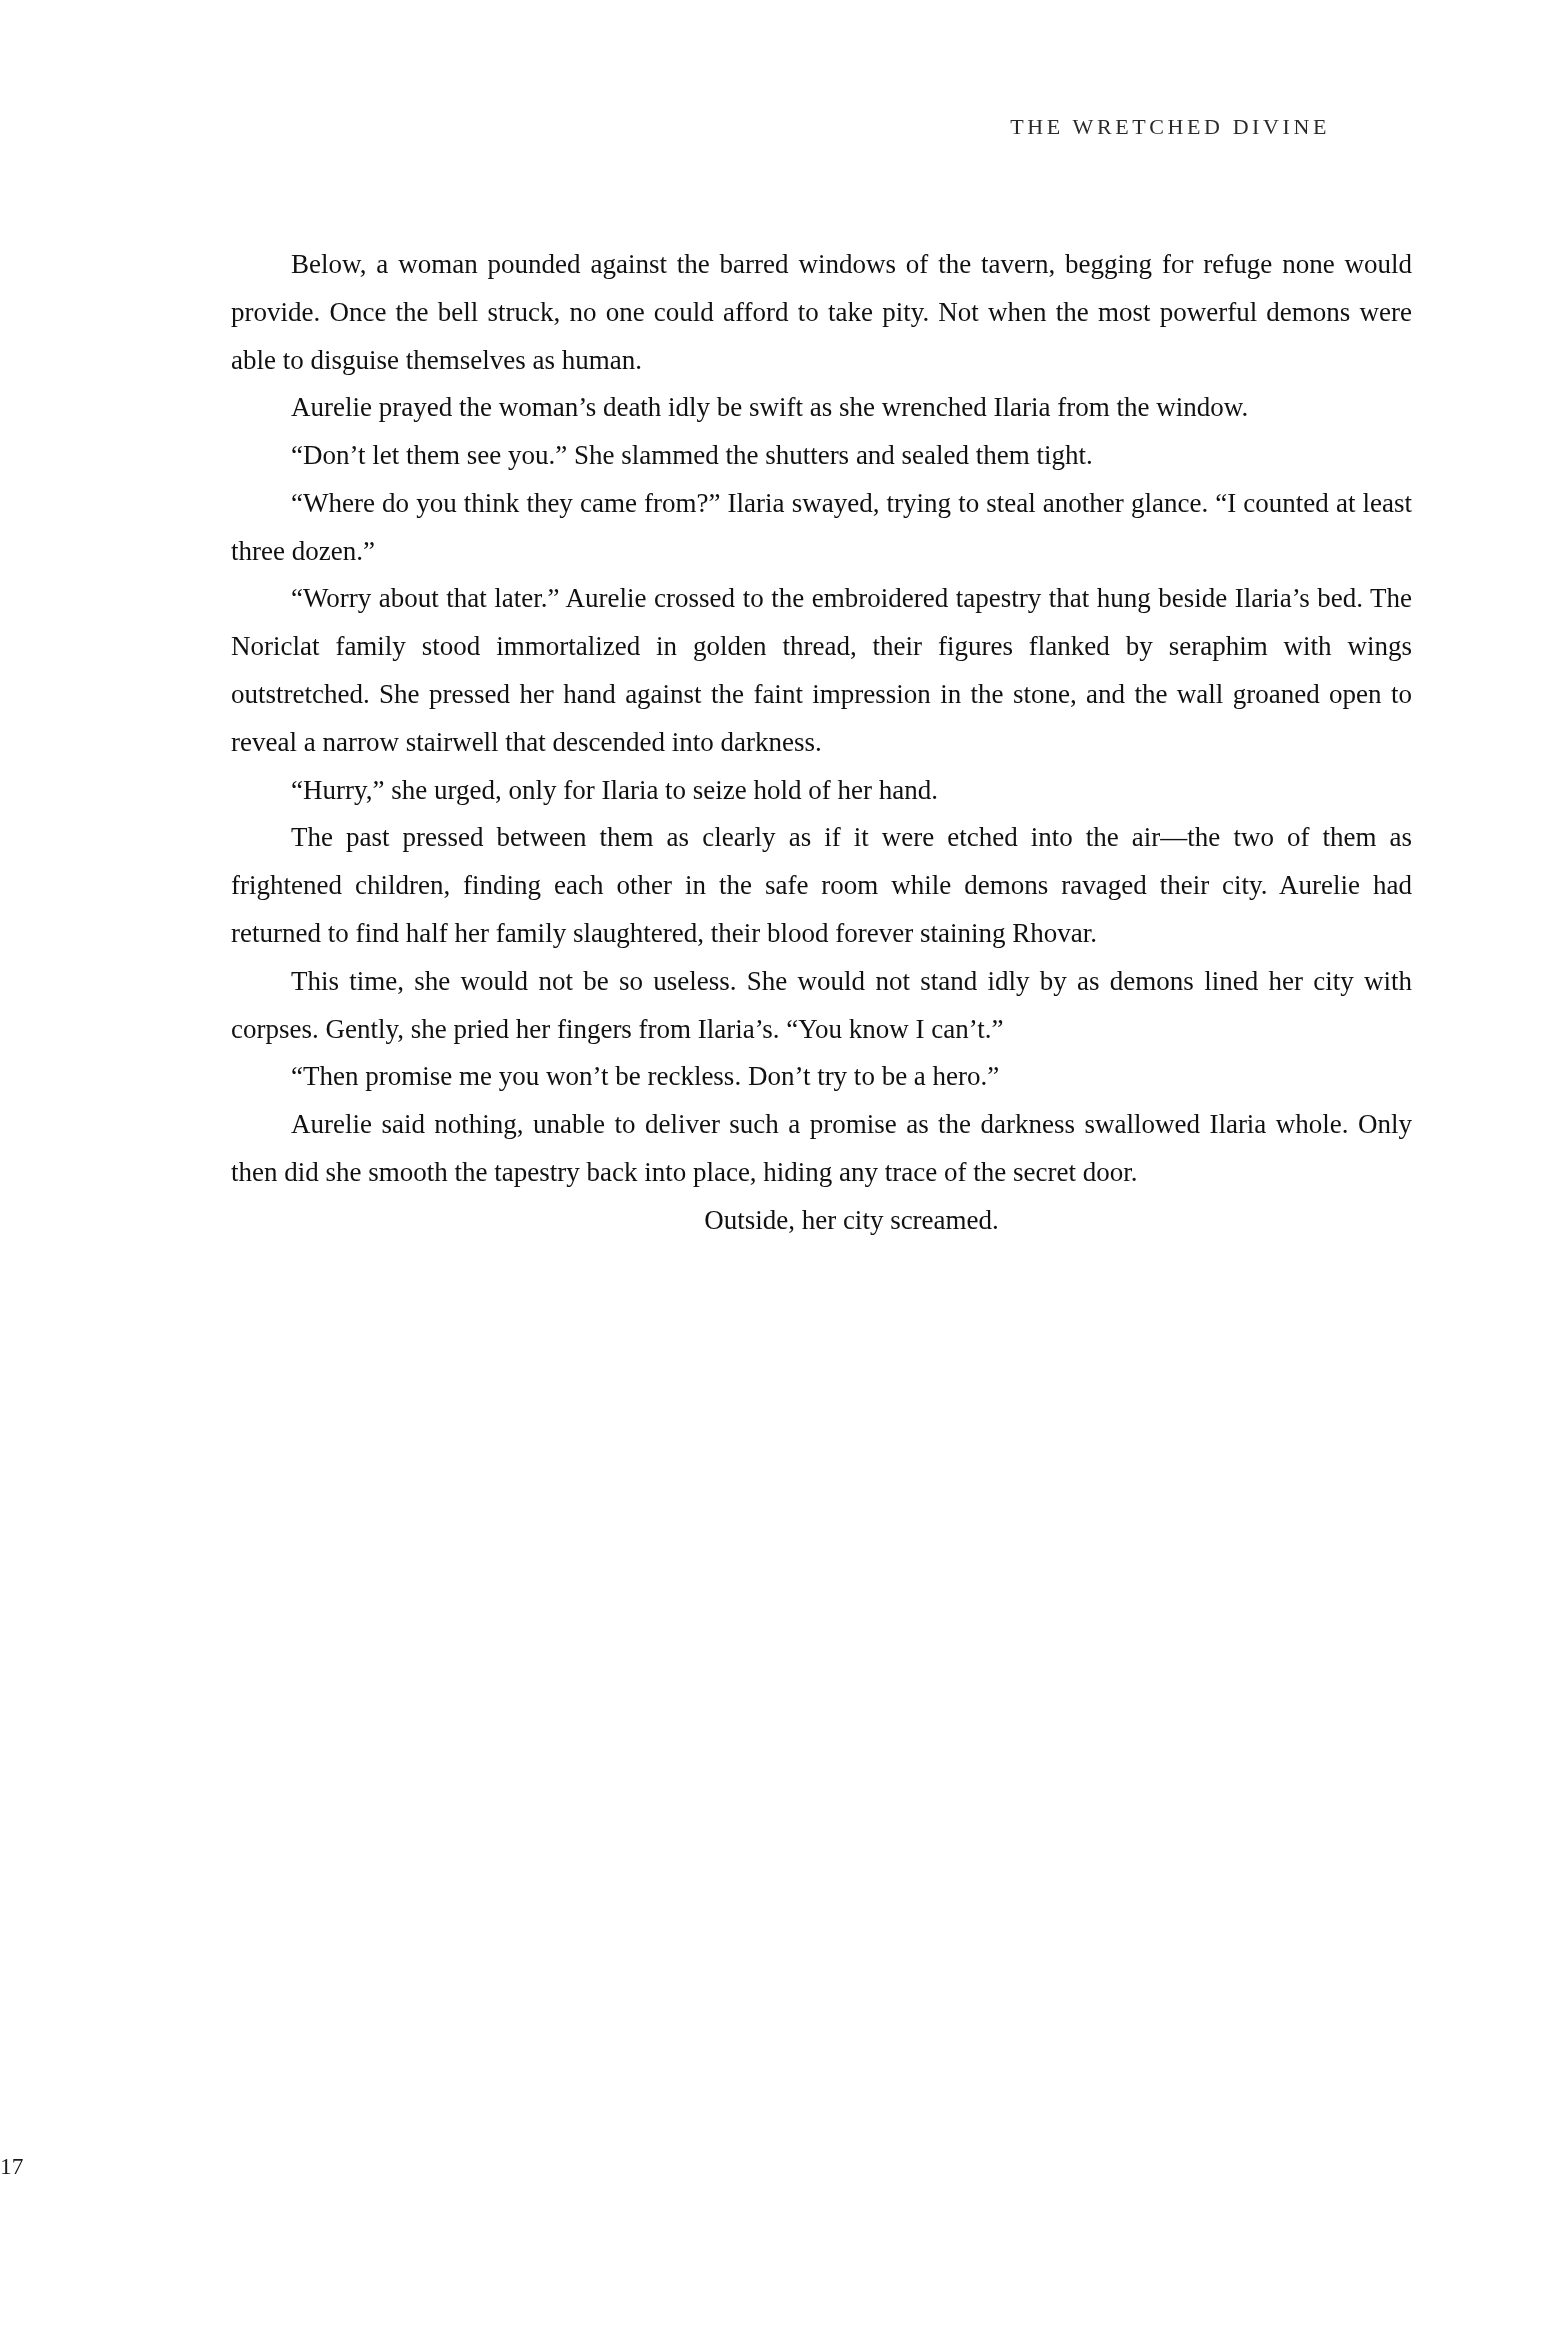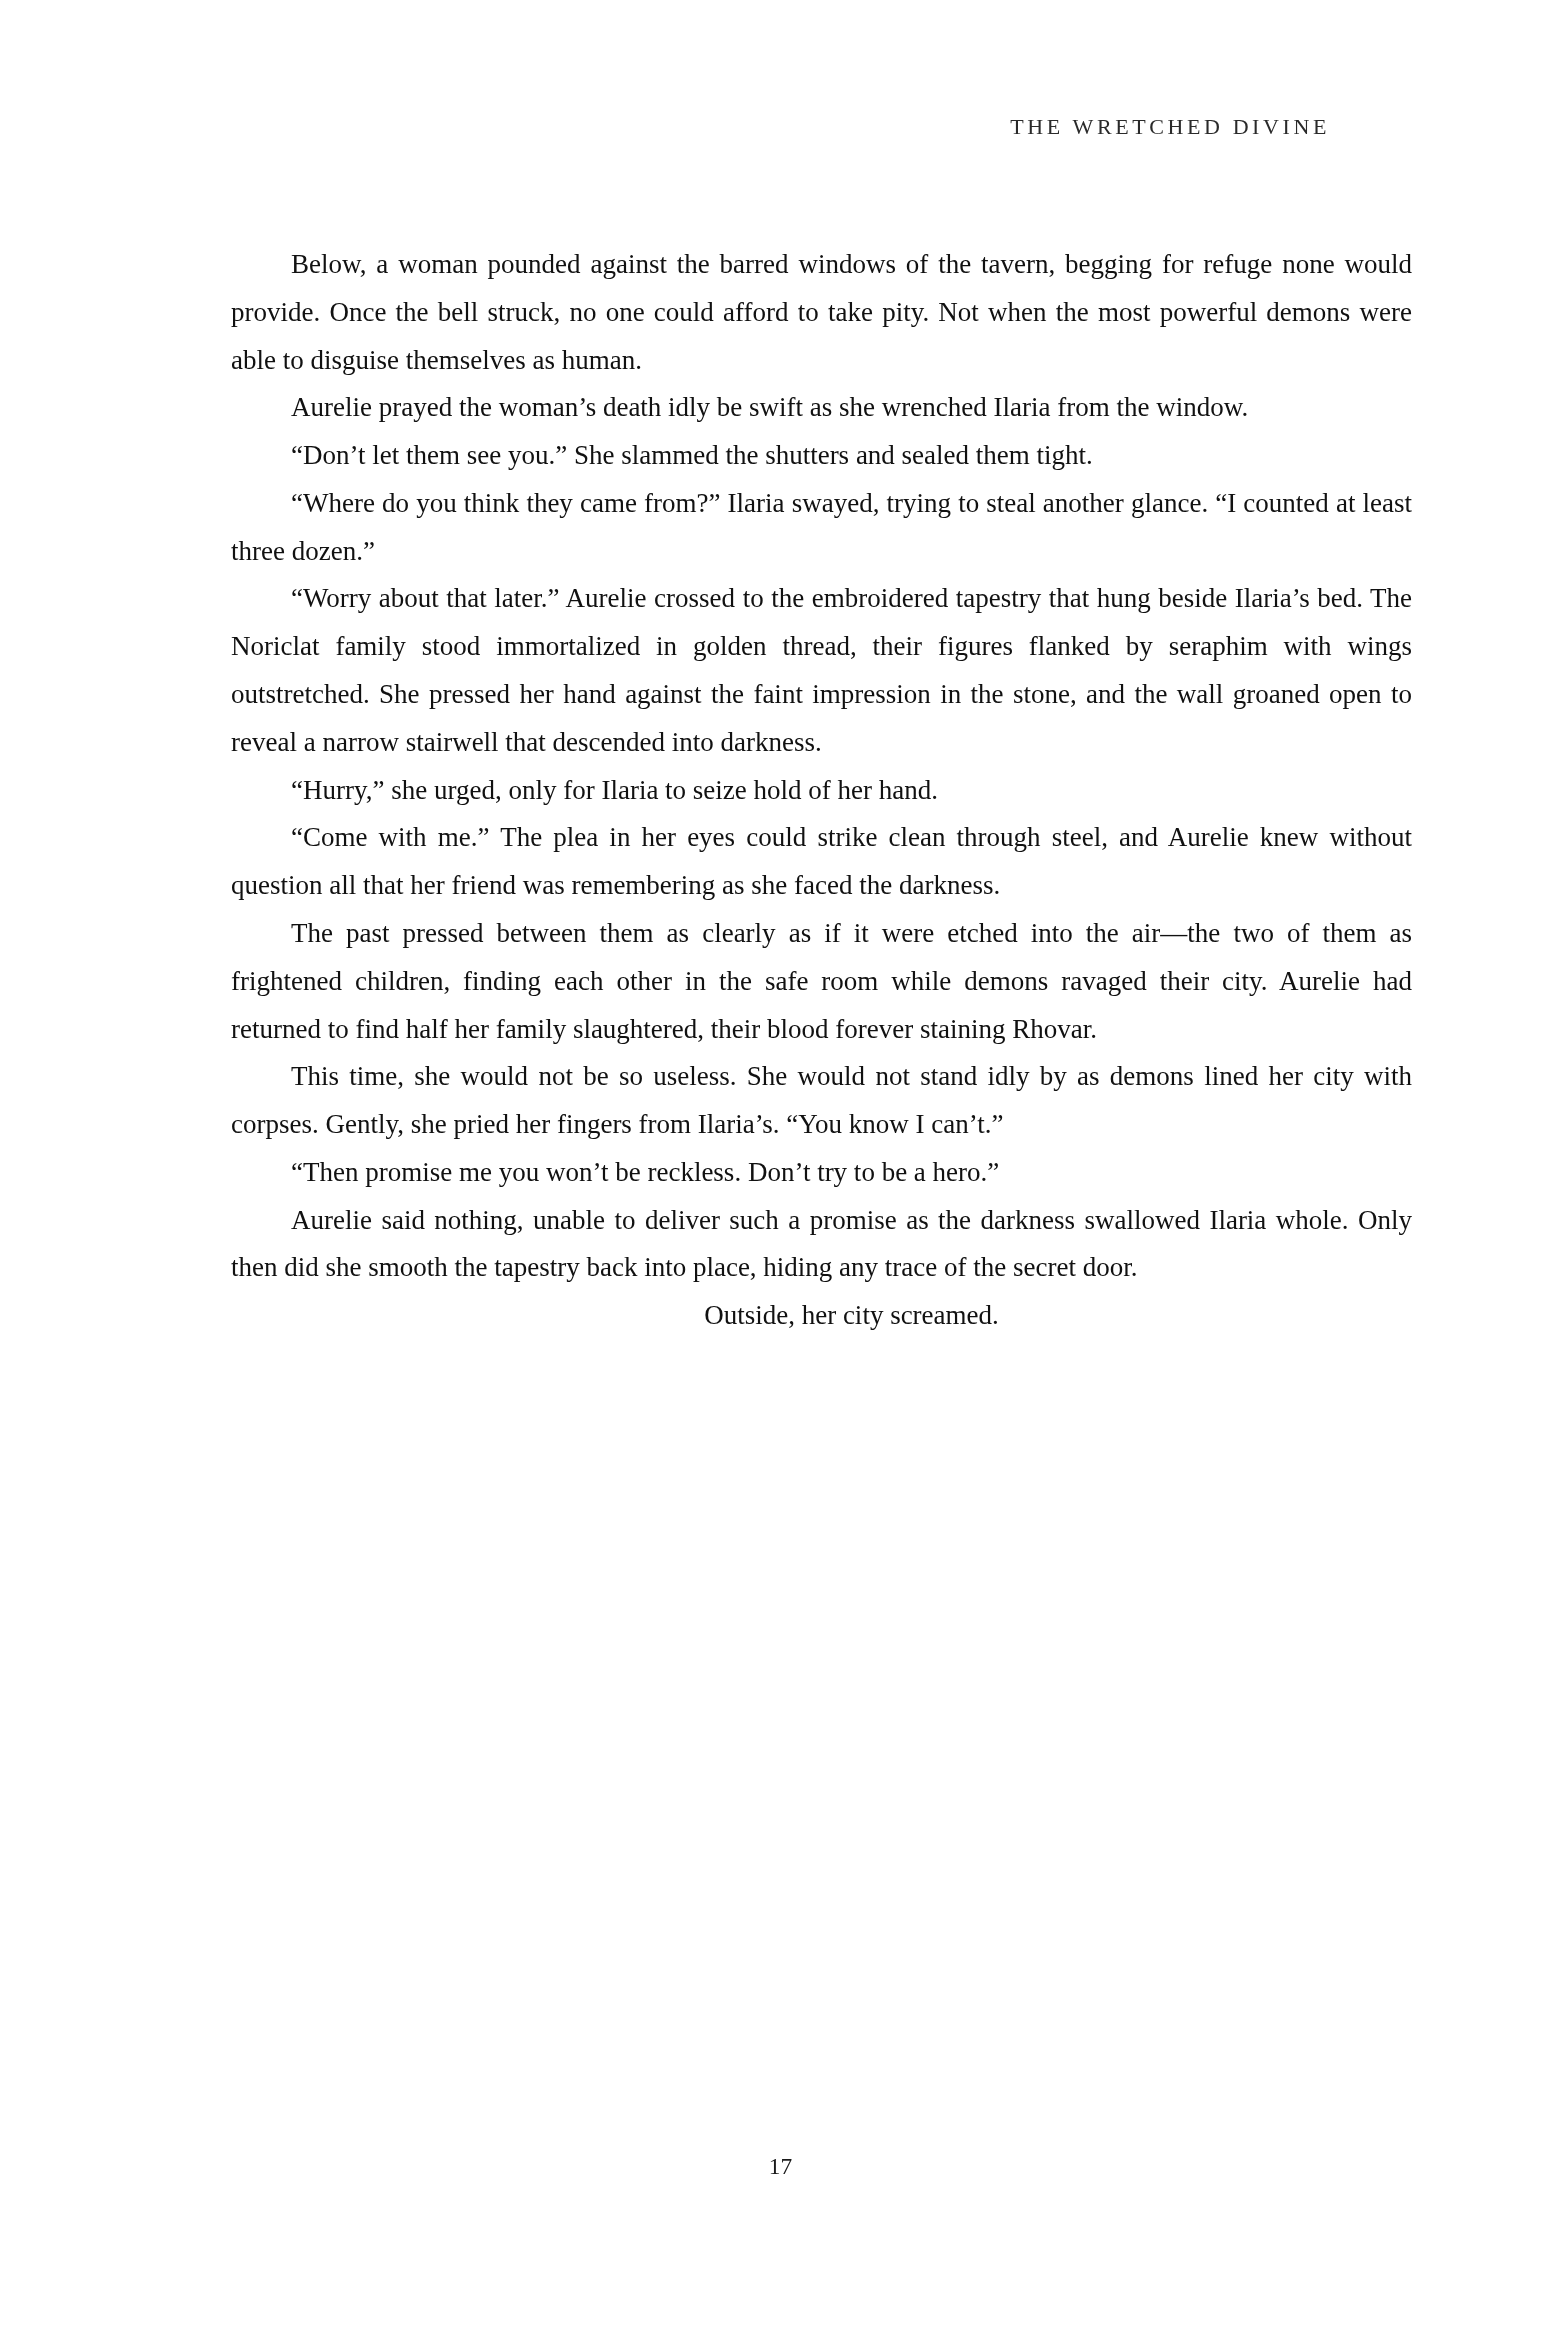--- a/index.html
+++ b/index.html
@@ -51,40 +51,38 @@
     text-align: justify;
   }
   .text-block p:last-child {
     text-align: center;
   }
   .folio {
     position: absolute;
     top: 2153px;
     left: 0;
     width: 1561px;
-    text-align: center;
     font-size: 23.4px;
     color: #1a1a1a;
   }
 </style>
 </head>
 <body>
 
 <div class="page">
 
   <div class="running-head">The Wretched Divine</div>
 
   <div class="text-block">
     <p>Below, a woman pounded against the barred windows of the tavern, begging for refuge none would provide. Once the bell struck, no one could afford to take pity. Not when the most powerful demons were able to disguise themselves as human.</p>
     <p>Aurelie prayed the woman’s death idly be swift as she wrenched Ilaria from the window.</p>
     <p>“Don’t let them see you.” She slammed the shutters and sealed them tight.</p>
     <p>“Where do you think they came from?” Ilaria swayed, trying to steal another glance. “I counted at least three dozen.”</p>
     <p>“Worry about that later.” Aurelie crossed to the embroidered tapestry that hung beside Ilaria’s bed. The Noriclat family stood immortalized in golden thread, their figures flanked by seraphim with wings outstretched. She pressed her hand against the faint impression in the stone, and the wall groaned open to reveal a narrow stairwell that descended into darkness.</p>
     <p>“Hurry,” she urged, only for Ilaria to seize hold of her hand.</p>
-    <p>“Come with me.” The plea in her eyes could strike clean through steel, and Aurelie knew without question all that her friend was remembering as she faced the darkness.</p>
     <p>The past pressed between them as clearly as if it were etched into the air—the two of them as frightened children, finding each other in the safe room while demons ravaged their city. Aurelie had returned to find half her family slaughtered, their blood forever staining Rhovar.</p>
     <p>This time, she would not be so useless. She would not stand idly by as demons lined her city with corpses. Gently, she pried her fingers from Ilaria’s. “You know I can’t.”</p>
     <p>“Then promise me you won’t be reckless. Don’t try to be a hero.”</p>
     <p>Aurelie said nothing, unable to deliver such a promise as the darkness swallowed Ilaria whole. Only then did she smooth the tapestry back into place, hiding any trace of the secret door.</p>
     <p>Outside, her city screamed.</p>
   </div>
 
   <div class="folio">17</div>
 
 </div>

